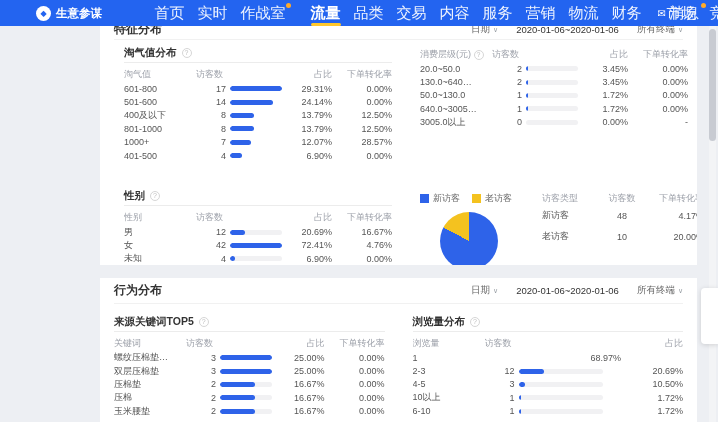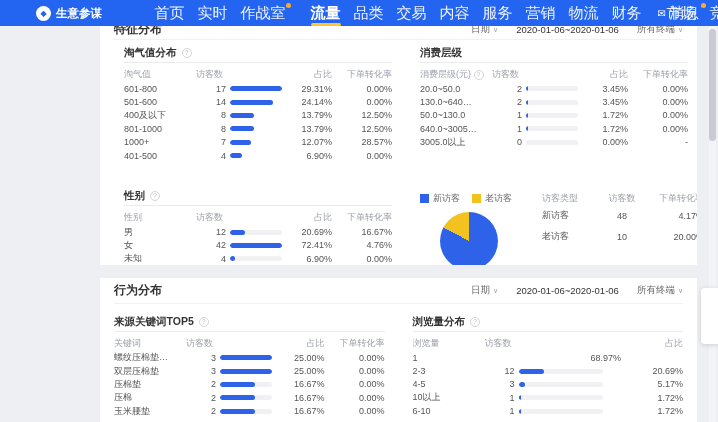--- a/index.html
+++ b/index.html
@@ -238,23 +238,20 @@
               <span class="num">4</span>
               <span class="track" style="width: 52px;">
                 <span class="fill" style="width: 12px; background: rgb(46, 99, 233);"></span>
               </span>
             </span>
             <span class="cell c2">6.90%</span>
             <span class="cell c3">0.00%</span>
           </div>
         </div>
       <div class="card">
-          <div class="card-title">
-            <span>消费层级</span>
-          </div>
           <div class="thead g4">
             <span class="h c0">消费层级(元) <span class="help">?</span></span>
             <span class="h c1">访客数</span>
             <span class="h c2">占比</span>
             <span class="h c3">下单转化率</span>
           </div>
           <div class="trow g4">
             <span class="cell c0">20.0~50.0</span>
             <span class="vb">
               <span class="num">2</span>
@@ -497,21 +494,21 @@
             <span class="cell c2">20.69%</span>
           </div>
           <div class="trow g3">
             <span class="cell c0">4-5</span>
             <span class="vb">
               <span class="num">3</span>
               <span class="track vis" style="width: 84px;">
                 <span class="fill" style="width: 6px; background: rgb(46, 99, 233);"></span>
               </span>
             </span>
-            <span class="cell c2">5.17%</span>
+            <span class="cell c2">10.50%</span>
           </div>
           <div class="trow g3">
             <span class="cell c0">10以上</span>
             <span class="vb">
               <span class="num">1</span>
               <span class="track vis" style="width: 84px;">
                 <span class="fill" style="width: 2px; background: rgb(46, 99, 233);"></span>
               </span>
             </span>
             <span class="cell c2">1.72%</span>

